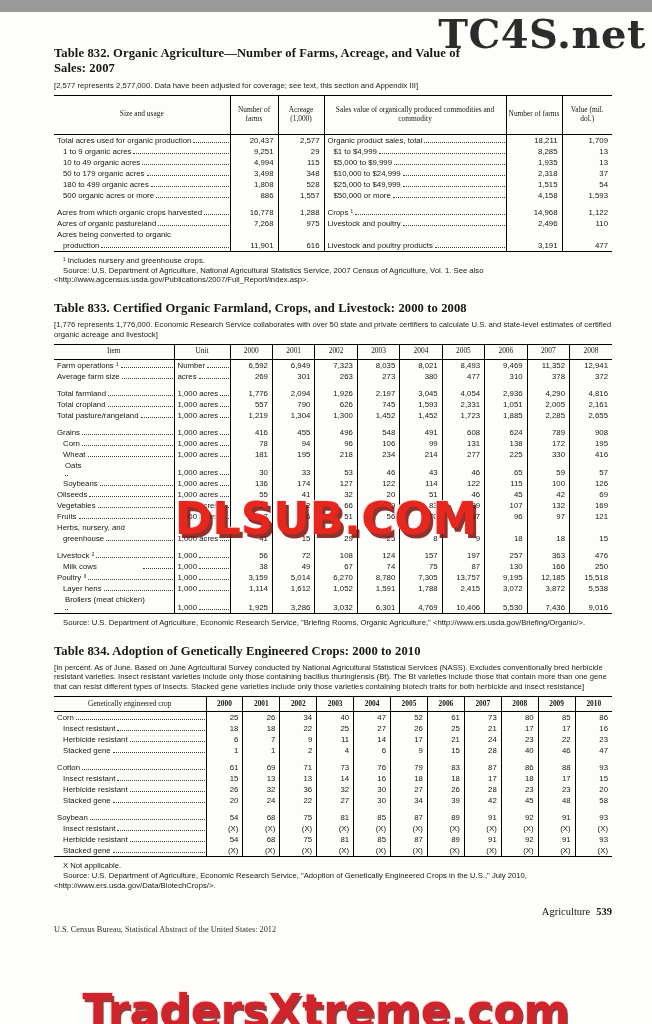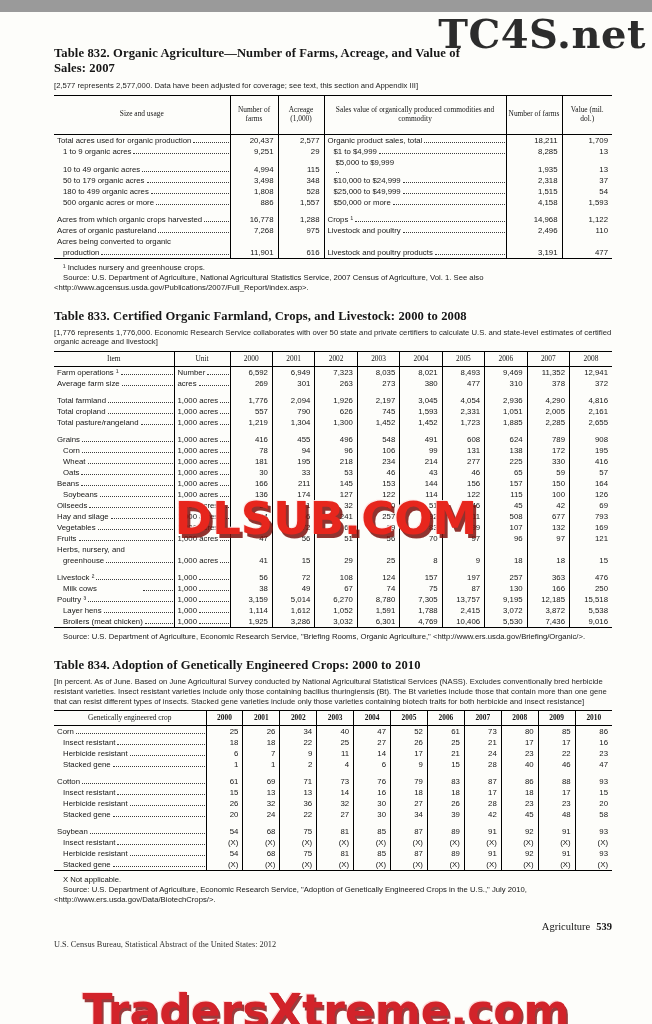--- a/index.html
+++ b/index.html
@@ -103,21 +103,21 @@
           <tr>
             <td class="lab">
               <div class="lw" style="padding-left: 9px;">
                 <span class="lt">10 to 49 organic acres</span>
                 <span class="leader"></span>
               </div>
             </td>
             <td class="num">4,994</td>
             <td class="num">115</td>
             <td class="lab">
-              <div class="lw" style="padding-left: 9px; flex-direction: column;">
+              <div class="lw" style="padding-left: 9px;">
                 <span class="lt">$5,000 to $9,999</span>
                 <span class="leader"></span>
               </div>
             </td>
             <td class="num">1,935</td>
             <td class="num">13</td>
           </tr>
           <tr>
             <td class="lab">
               <div class="lw" style="padding-left: 9px;">
@@ -487,21 +487,21 @@
             <td class="num">218</td>
             <td class="num">234</td>
             <td class="num">214</td>
             <td class="num">277</td>
             <td class="num">225</td>
             <td class="num">330</td>
             <td class="num">416</td>
           </tr>
           <tr>
             <td class="lab">
-              <div class="lw" style="padding-left: 9px;">
+              <div class="lw" style="padding-left: 9px; flex-direction: column;">
                 <span class="lt">Oats</span>
                 <span class="leader"></span>
               </div>
             </td>
             <td class="lab">
               <div class="lw">
                 <span class="lt">1,000 acres</span>
                 <span class="leader"></span>
               </div>
             </td>
@@ -510,43 +510,20 @@
             <td class="num">53</td>
             <td class="num">46</td>
             <td class="num">43</td>
             <td class="num">46</td>
             <td class="num">65</td>
             <td class="num">59</td>
             <td class="num">57</td>
           </tr>
           <tr>
             <td class="lab">
-              <div class="lw">
-                <span class="lt">Beans</span>
-                <span class="leader"></span>
-              </div>
-            </td>
-            <td class="lab">
-              <div class="lw">
-                <span class="lt">1,000 acres</span>
-                <span class="leader"></span>
-              </div>
-            </td>
-            <td class="num">166</td>
-            <td class="num">211</td>
-            <td class="num">145</td>
-            <td class="num">153</td>
-            <td class="num">144</td>
-            <td class="num">156</td>
-            <td class="num">157</td>
-            <td class="num">150</td>
-            <td class="num">164</td>
-          </tr>
-          <tr>
-            <td class="lab">
               <div class="lw" style="padding-left: 9px;">
                 <span class="lt">Soybeans</span>
                 <span class="leader"></span>
               </div>
             </td>
             <td class="lab">
               <div class="lw">
                 <span class="lt">1,000 acres</span>
                 <span class="leader"></span>
               </div>
@@ -580,43 +557,20 @@
             <td class="num">20</td>
             <td class="num">51</td>
             <td class="num">46</td>
             <td class="num">45</td>
             <td class="num">42</td>
             <td class="num">69</td>
           </tr>
           <tr>
             <td class="lab">
               <div class="lw">
-                <span class="lt">Hay and silage</span>
-                <span class="leader"></span>
-              </div>
-            </td>
-            <td class="lab">
-              <div class="lw">
-                <span class="lt">1,000 acres</span>
-                <span class="leader"></span>
-              </div>
-            </td>
-            <td class="num">224</td>
-            <td class="num">256</td>
-            <td class="num">241</td>
-            <td class="num">257</td>
-            <td class="num">292</td>
-            <td class="num">311</td>
-            <td class="num">508</td>
-            <td class="num">677</td>
-            <td class="num">793</td>
-          </tr>
-          <tr>
-            <td class="lab">
-              <div class="lw">
                 <span class="lt">Vegetables</span>
                 <span class="leader"></span>
               </div>
             </td>
             <td class="lab">
               <div class="lw">
                 <span class="lt">1,000 acres</span>
                 <span class="leader"></span>
               </div>
             </td>
@@ -797,21 +751,21 @@
             <td class="num">1,052</td>
             <td class="num">1,591</td>
             <td class="num">1,788</td>
             <td class="num">2,415</td>
             <td class="num">3,072</td>
             <td class="num">3,872</td>
             <td class="num">5,538</td>
           </tr>
           <tr>
             <td class="lab">
-              <div class="lw" style="padding-left: 9px;">
+              <div class="lw" style="padding-left: 9px; flex-direction: column;">
                 <span class="lt">Broilers (meat chicken)</span>
                 <span class="leader"></span>
               </div>
             </td>
             <td class="lab">
               <div class="lw">
                 <span class="lt">1,000</span>
                 <span class="leader"></span>
               </div>
             </td>

